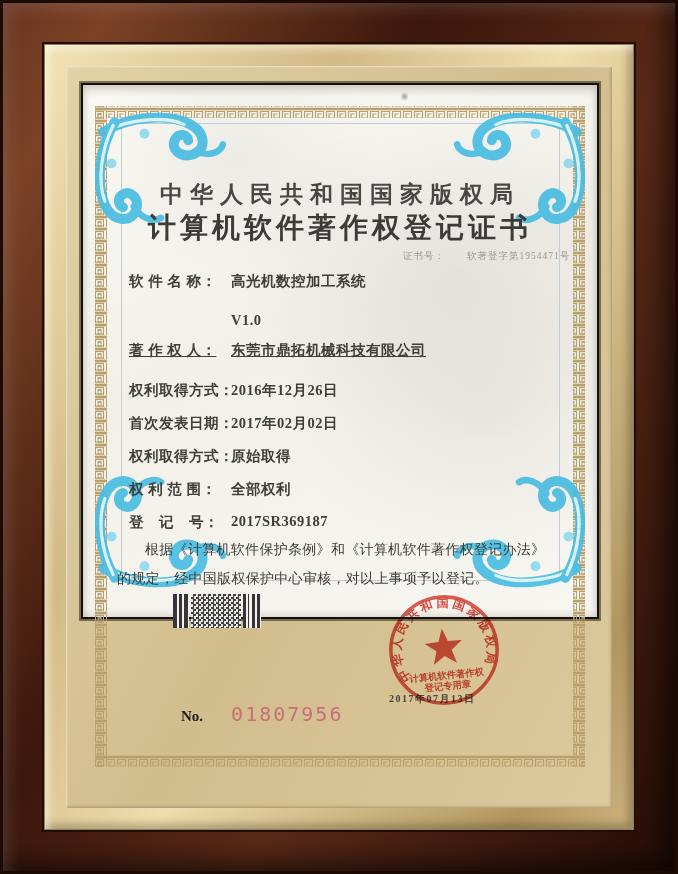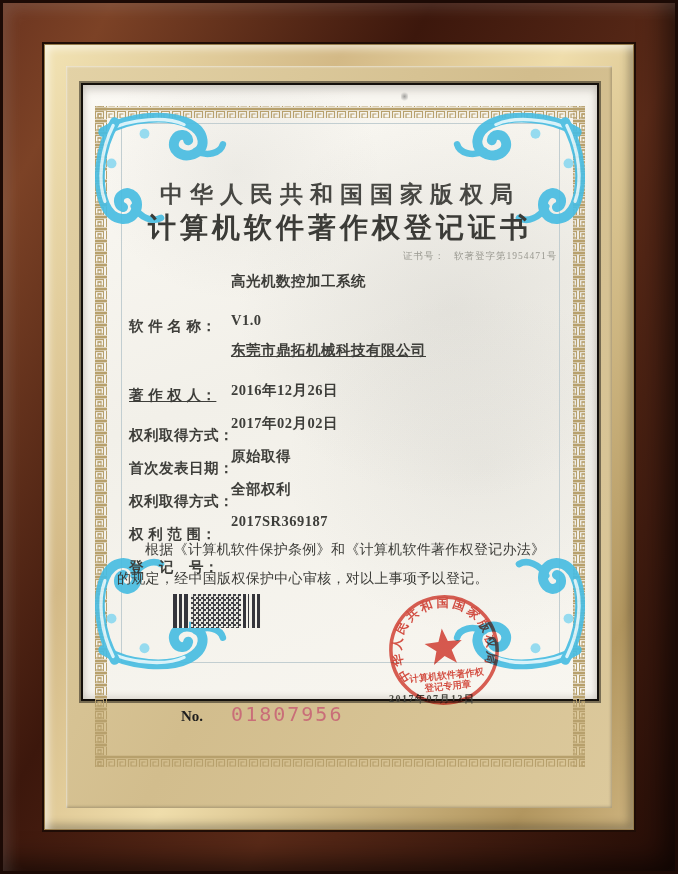--- a/index.html
+++ b/index.html
@@ -16,21 +16,21 @@
   .gold{position:absolute;inset:44px;
     background:linear-gradient(118deg,#f2e3b4 0%,#d3b986 30%,#efddab 52%,#b2965f 88%,#cdb37e 100%);
     box-shadow:0 0 0 2px #200d06, inset 0 0 0 1px #967c4b,
                inset 4px 4px 8px rgba(255,255,255,.65),
                inset -5px -5px 10px rgba(0,0,0,.3);}
   .lip{position:absolute;inset:66px;
     background:linear-gradient(118deg,#e3d2a6,#d2bd8d 50%,#dcc99c);
     box-shadow:inset 1px 1px 2px rgba(255,255,255,.6), inset -1px -1px 3px rgba(0,0,0,.25);}
 
   
-  .paper{position:absolute;left:83px;top:85px;width:514px;height:614px;
+  .paper{position:absolute;left:83px;top:85px;width:514px;height:532px;
     background:
       radial-gradient(60% 45% at 72% 36%, rgba(150,150,148,.16), transparent 70%),
       radial-gradient(55% 40% at 78% 62%, rgba(150,150,145,.12), transparent 70%),
       radial-gradient(40% 30% at 30% 14%, rgba(140,140,135,.10), transparent 70%),
       linear-gradient(160deg,#fbf9f4 0%,#f2f0e9 45%,#f8f6f0 100%);
     box-shadow:0 0 0 2px #14100b, 0 0 0 4px rgba(0,0,0,.45),
                inset 0 5px 9px rgba(70,60,45,.22), inset 0 -3px 6px rgba(70,60,45,.12);}
 
   .meander-svg{position:absolute;inset:0;}
   .innerline{position:absolute;left:38px;top:38px;right:37px;bottom:36px;
@@ -45,25 +45,25 @@
   .smudge{position:absolute;left:318px;top:6px;width:7px;height:11px;
     background:radial-gradient(circle,rgba(90,90,90,.55),transparent 70%);}
 
   
   .issuer{position:absolute;left:0;top:94px;width:100%;text-align:center;
     font-size:23px;font-weight:bold;letter-spacing:7px;color:#474743;}
   .cert-title{position:absolute;left:0;top:124px;width:100%;text-align:center;
     font-size:28px;font-weight:bold;letter-spacing:4px;color:#3b3b37;}
   .certno{position:absolute;left:320px;top:165px;font-size:9.5px;color:#999890;
     letter-spacing:1px;}
-  .certno .v{margin-left:9px;}
+  .certno .v{margin-left:22px;}
 
   .frow{position:absolute;left:46px;display:flex;font-size:14.5px;font-weight:600;
     color:#3e3e3a;letter-spacing:.5px;}
-  .frow .lbl{width:102px;white-space:pre;flex:none;margin-top:45px;}
+  .frow .lbl{width:102px;white-space:pre;flex:none;}
   .frow .val{white-space:pre;}
   .r0{top:187px;} .r1{top:227px;} .r2{top:256px;text-decoration:underline;} .r3{top:296px;}
   .r4{top:329px;} .r5{top:362px;} .r6{top:395px;} .r7{top:428px;}
 
   .statement{position:absolute;left:34px;top:450px;width:438px;
     font-size:14px;line-height:29px;color:#3c3c38;font-weight:500;
     text-indent:2em;letter-spacing:.3px;}
 
   
   .barcode{position:absolute;left:90px;top:509px;width:88px;height:34px;display:flex;}

